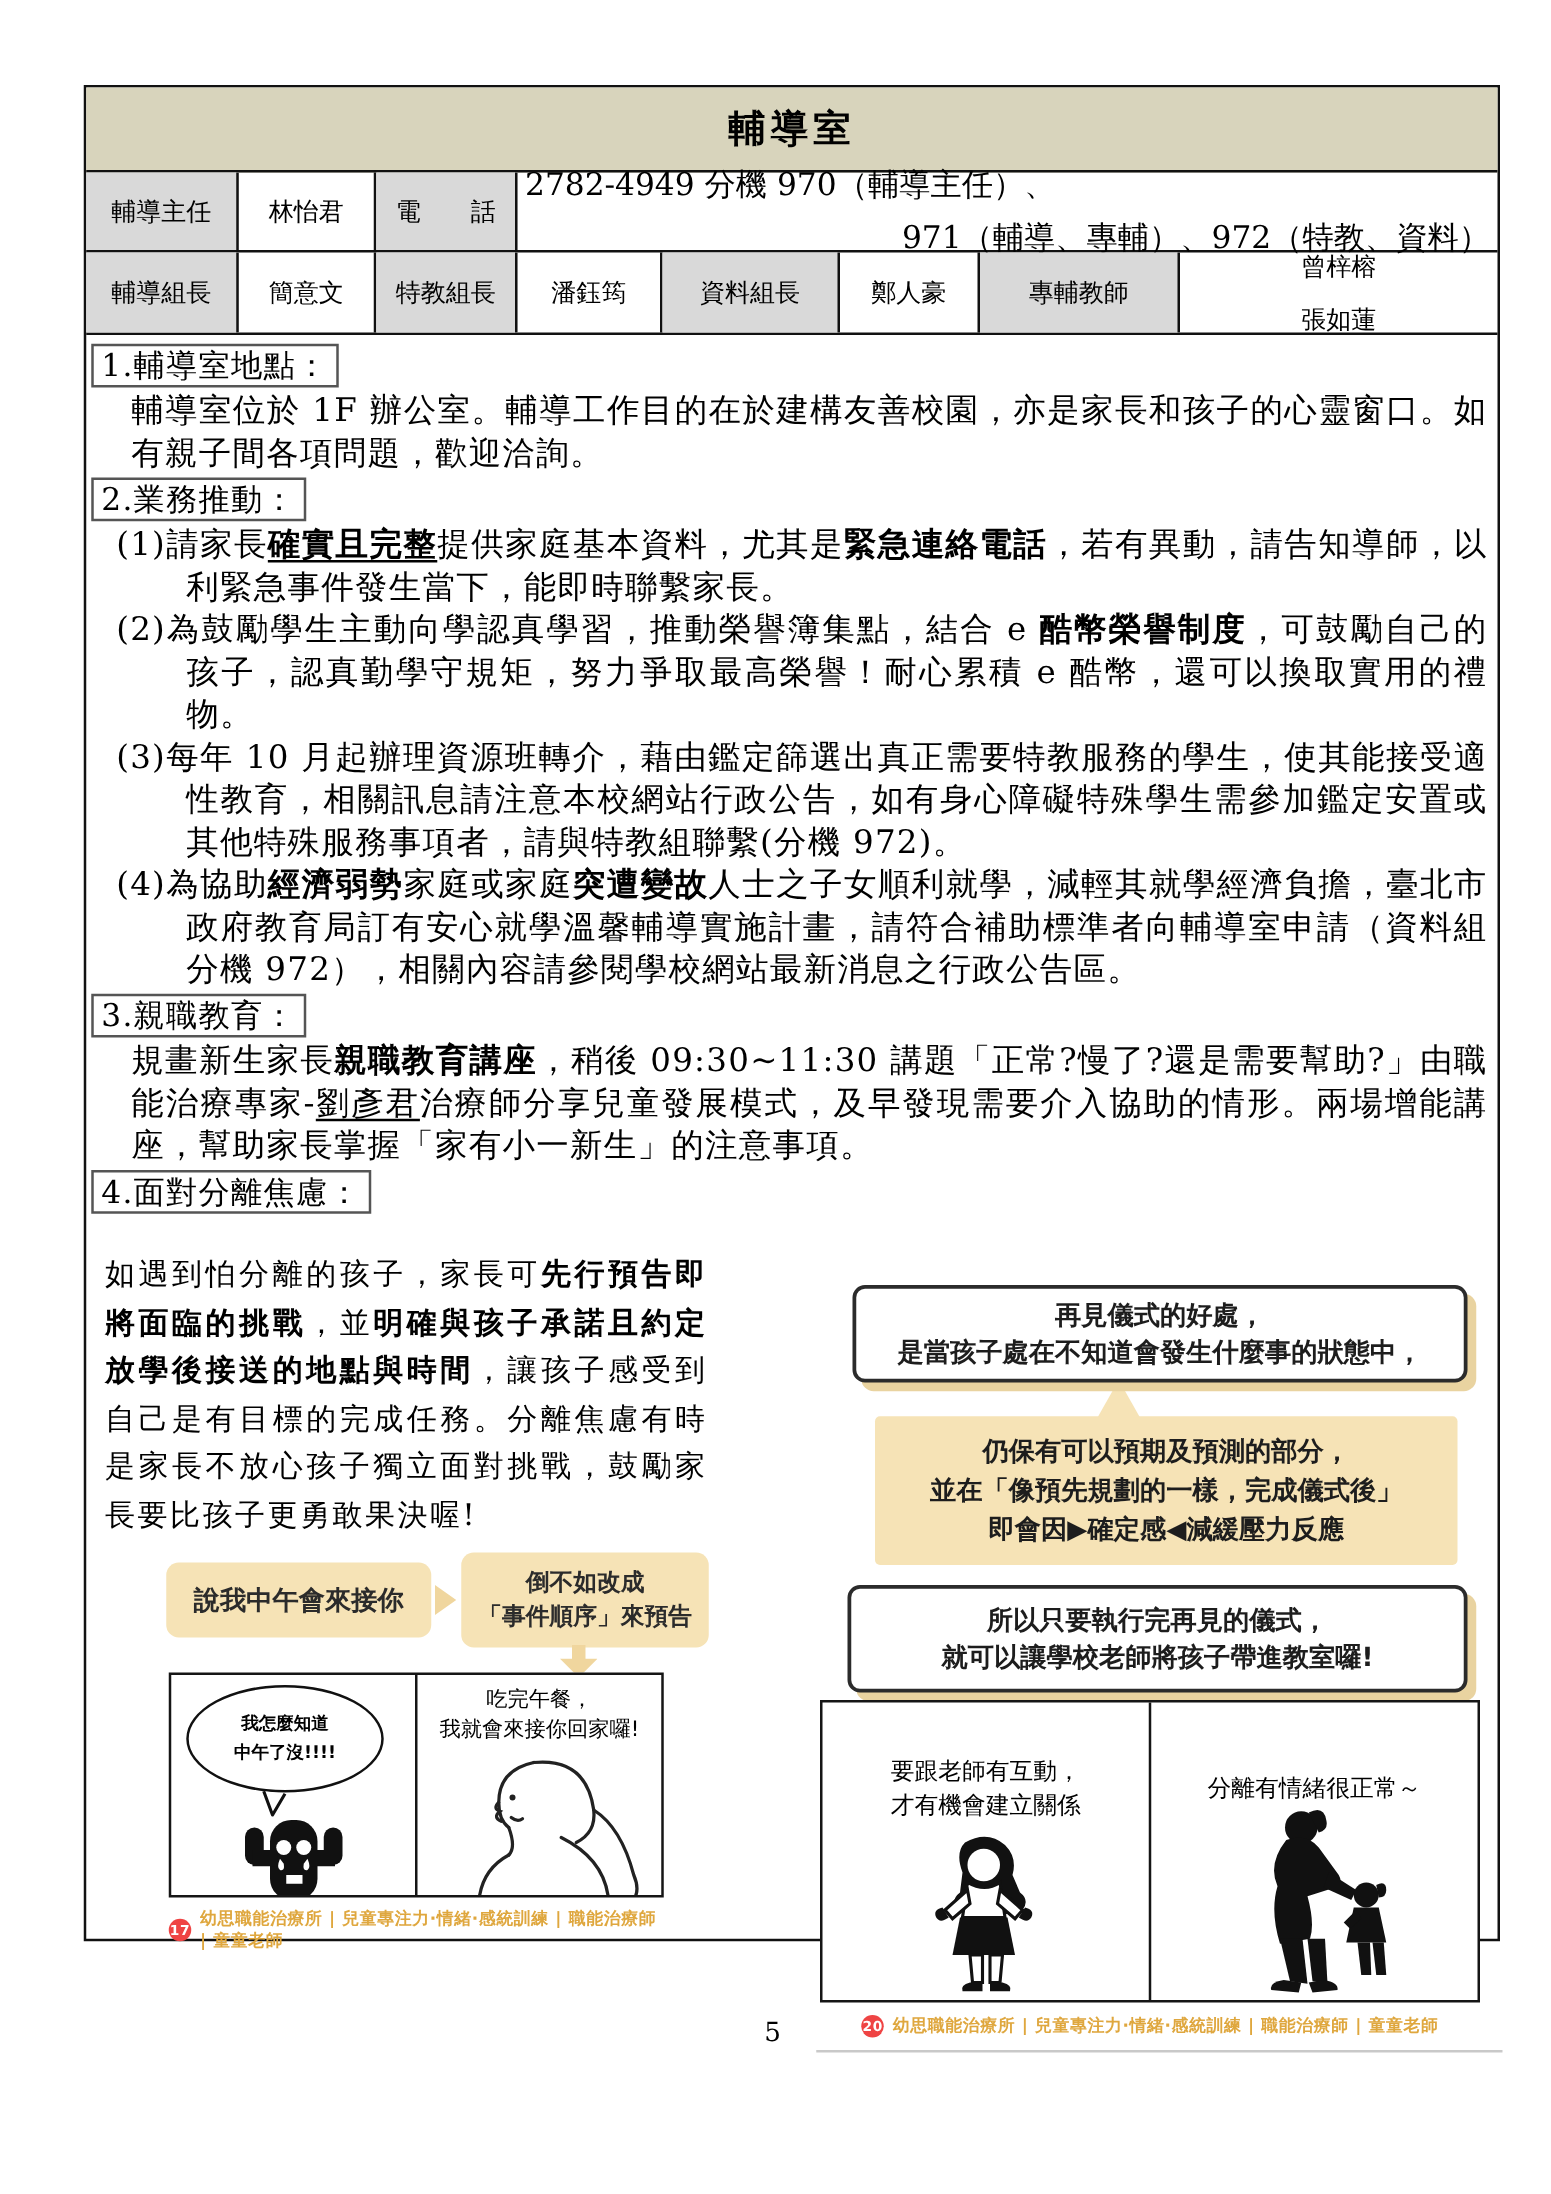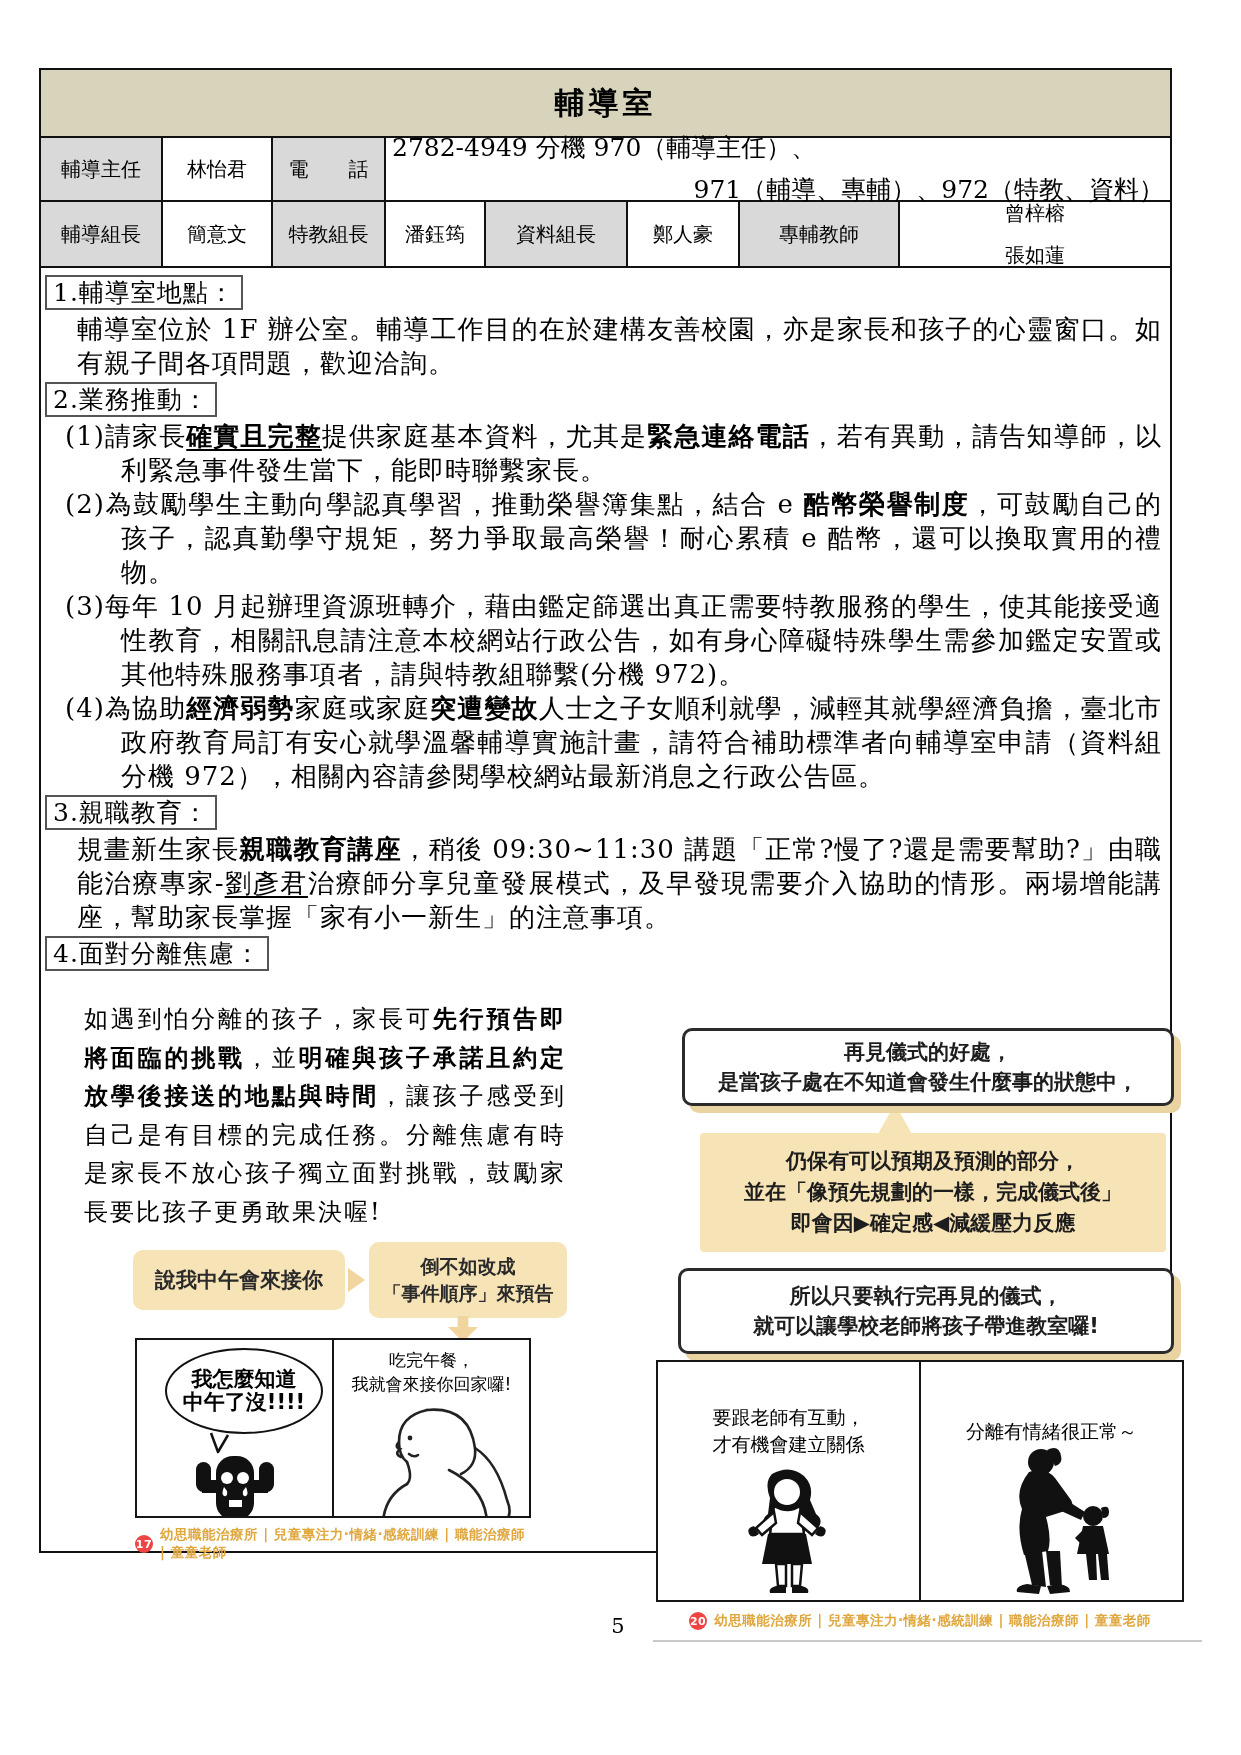--- a/index.html
+++ b/index.html
@@ -2,32 +2,32 @@
 <html><head>
 <meta charset="utf-8">
 <style>
   * { margin:0; padding:0; box-sizing:border-box; }
   html,body { background:#ffffff; }
   .page {
     position:relative; width:1241px; height:1755px; background:#fff;
     font-family:"DejaVu Serif", serif; color:#000; overflow:hidden;
   }
   
-  .frame { position:absolute; left:39px; top:68px; width:1133px; height:1485px; border:2.5px solid #111; }
+  .frame { position:absolute; left:67px; top:68px; width:1133px; height:1485px; border:2.5px solid #111; }
   .title-row { height:68px; background:#d8d4bc; border-bottom:2px solid #111;
     display:flex; align-items:center; justify-content:center;
     font-size:30px; font-weight:bold; letter-spacing:4px; }
   .trow { display:flex; border-bottom:2px solid #111; }
   .trow.r2 { height:64px; }
   .trow.r3 { height:66px; }
   .cell { border-right:2px solid #111; display:flex; flex-direction:column;
     align-items:center; justify-content:center; font-size:20px; line-height:30px; text-align:center; }
   .cell:last-child { border-right:none;gap:12px; }
   .cell.gray { background:#d9d9d9; }
-  .w1{width:122px;} .w2{width:110px;} .w3{width:113px;} .w4{width:100px;}
+  .w1{width:122px;} .w2{width:110px;} .w3{width:113px;} .w4{width:116px;}
   .w5{width:142px;} .w6{width:112px;} .w7{width:160px;}
   .cell.grow { flex:1; }
   .phone-cell { align-items:stretch; font-size:25px; }
   .phone-cell .l1 { text-align:left; padding-left:6px; }
   .phone-cell .l2 { text-align:right; padding-right:6px; }
   
   .body-text { padding:5px 8px 0 4px; font-size:26px; line-height:34px; text-align:justify; letter-spacing:1px; }
   .sec-head { display:inline-block; border:2px solid #555; padding:0 6px; margin:2px 0; line-height:31px; font-size:25px; }
   .para { padding-left:32px; }
   .item { padding-left:76px; text-indent:-56px; }
@@ -42,24 +42,24 @@
   .lb2 { width:198px; padding:11px 4px; font-size:19px; line-height:27px; }
   .arrow-right { width:0; height:0; border-left:17px solid #f0d69e;
     border-top:12px solid transparent; border-bottom:12px solid transparent; margin:0 4px 0 3px; }
   .down-arrow { position:absolute; left:448px; top:1316px; width:30px; height:26px; background:#f0d69e;
     clip-path:polygon(32% 0,68% 0,68% 42%,100% 42%,50% 100%,0 42%,32% 42%); }
   
   .comic { position:absolute; border:2.5px solid #151515; background:#fff; display:flex; z-index:3; }
   .comic1 { left:135px; top:1338px; width:396px; height:180px; }
   .panel { flex:1; position:relative; overflow:hidden; }
   .panel + .panel { border-left:2.5px solid #151515; }
-  .speech-bubble { position:absolute; left:28px; top:8px; width:158px; height:86px;
+  .speech-bubble { position:absolute; left:12px; top:8px; width:158px; height:86px;
     border:2.5px solid #111; border-radius:50%; background:#fff;
     display:flex; align-items:center; justify-content:center; text-align:center;
-    font-family:"DejaVu Sans", sans-serif; font-weight:bold; font-size:21px; line-height:23px; white-space:pre-line; }
+    font-family:"DejaVu Sans", sans-serif; font-weight:bold; font-size:14px; line-height:23px; white-space:pre-line; }
   .bubble-tail { position:absolute; left:70px; top:92px; }
   .cactus { position:absolute; left:50%; transform:translateX(-50%); bottom:-4px; }
   .comic-cap { position:absolute; left:0; right:0; top:8px; text-align:center;
     font-family:"DejaVu Sans", sans-serif; font-weight:normal; font-size:17px; line-height:24px; white-space:pre-line; }
   .woman { position:absolute; right:-6px; bottom:-8px; }
   .credit { position:absolute; display:flex; align-items:center; justify-content:center; gap:7px;
     color:#dfa73e; font-family:"DejaVu Sans", sans-serif; font-weight:bold; font-size:13.5px; letter-spacing:0.5px; z-index:4; }
   .credit1 { left:135px; top:1526px; width:396px; }
   .credit2 { left:656px; top:1612px; width:528px; }
   .badge { width:18px; height:18px; border-radius:50%; background:#ef4444; color:#fff;

